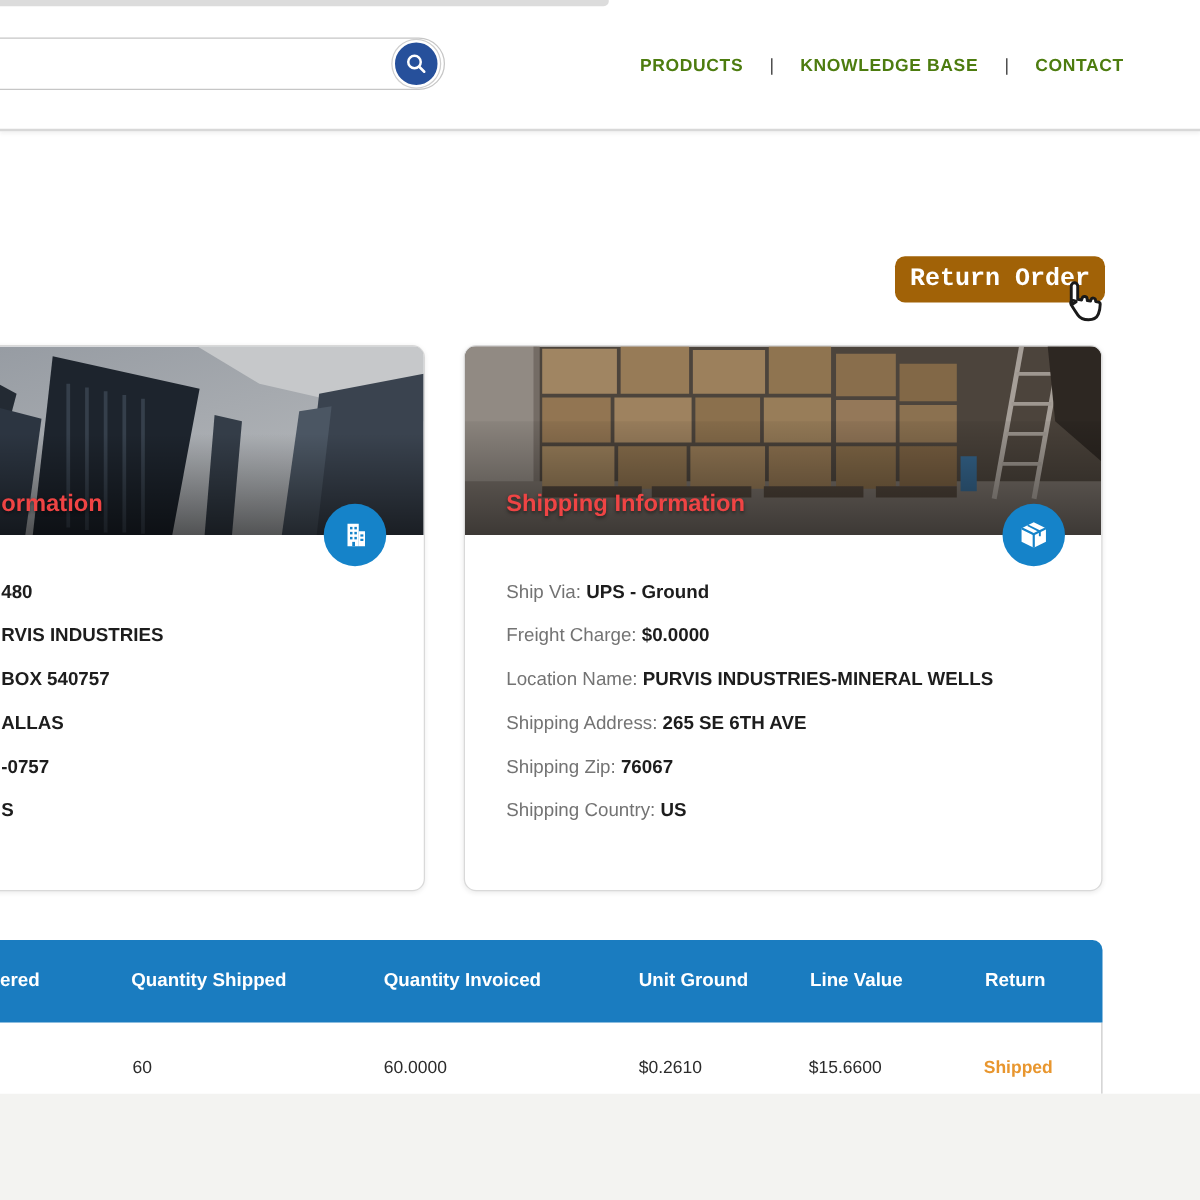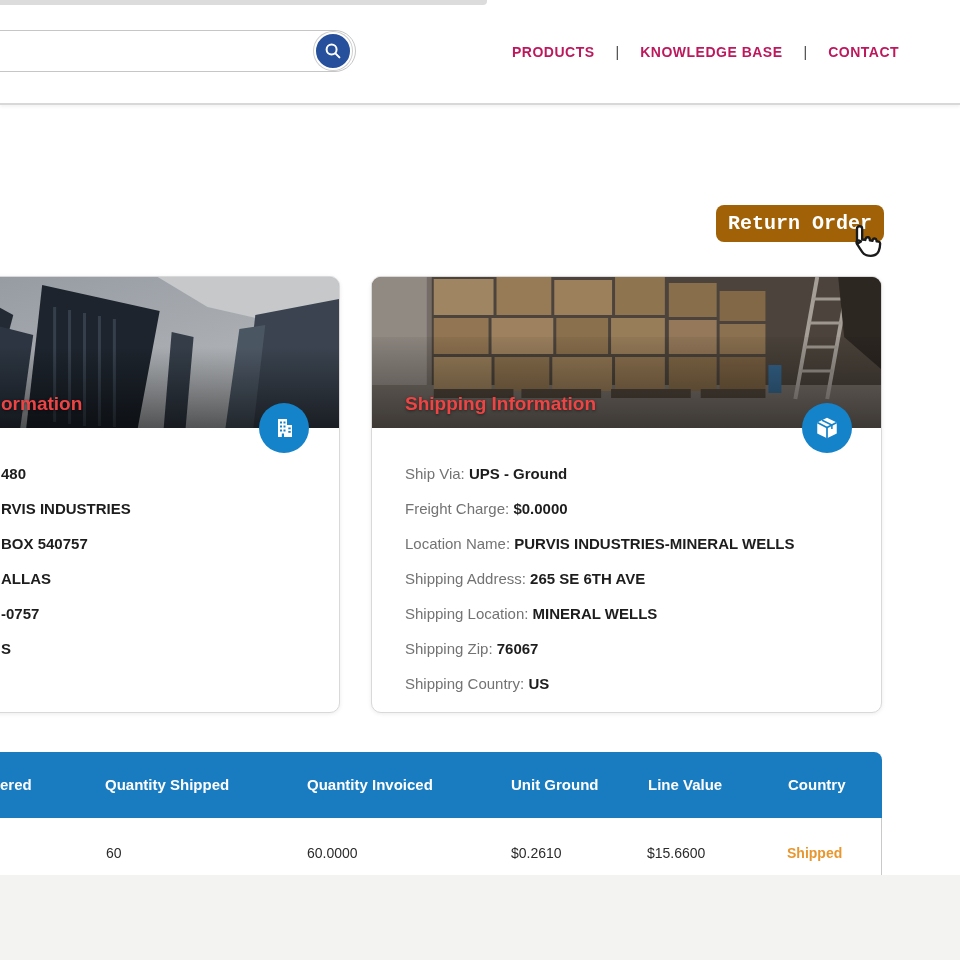--- a/index.html
+++ b/index.html
@@ -12,21 +12,21 @@
   .topbar{position:absolute;left:0;top:0;width:960px;height:103px;background:#fff;
     border-bottom:2px solid #d8d8d8;box-shadow:0 2px 3px rgba(0,0,0,.05);z-index:5;}
   .top-strip{position:absolute;left:0;top:0;width:487px;height:5px;background:#dcdcdc;border-radius:0 0 4px 0;}
   .search-input{position:absolute;left:-70px;top:30px;width:426px;height:42px;box-sizing:border-box;
     border:1px solid #c6c6c6;border-radius:22px;background:#fff;outline:none;padding:0 50px 0 20px;
     font-family:"Liberation Sans",sans-serif;font-size:15px;color:#333;}
   .search-btn{position:absolute;left:314px;top:32px;width:38px;height:38px;border-radius:50%;
     background:#26509b;border:2px solid #fff;box-shadow:0 0 0 1px #cfcfcf;cursor:pointer;
     display:flex;align-items:center;justify-content:center;padding:0;}
   .nav{position:absolute;left:512px;top:0;height:103px;display:flex;align-items:center;gap:21px;}
-  .nav a{color:#be185d;font-size:14px;font-weight:700;letter-spacing:.5px;text-decoration:none;cursor:pointer;}
+  .nav a{color:#4d7c0f;font-size:14px;font-weight:700;letter-spacing:.5px;text-decoration:none;cursor:pointer;}
   .nav .sep{color:#444;font-size:14px;font-weight:400;}
   
   .btn-return{position:absolute;left:716px;top:205px;width:168px;height:37px;background:#a16207;
     border:none;border-radius:8px;color:#fff;font-family:Liberation Mono, monospace;
     font-size:20px;font-weight:700;display:flex;align-items:center;justify-content:center;
     cursor:pointer;z-index:6;}
   .cursor{position:absolute;left:845px;top:222px;width:40px;height:40px;z-index:9;pointer-events:none;}
   
   .card{position:absolute;top:276px;height:437px;background:#fff;border:1px solid #d9d9d9;
     border-radius:10px;box-shadow:0 1px 4px rgba(0,0,0,.08);overflow:hidden;box-sizing:border-box;}
@@ -227,33 +227,32 @@
         <line x1="12" y1="11.5" x2="12" y2="21.5" stroke="#1583c9" stroke-width="1.6"></line>
         <polyline points="7.5,4.8 16.5,9.3 16.5,13" fill="none" stroke="#1583c9" stroke-width="1.4"></polyline>
       </svg>
     </span>
   </div>
   <div class="card-body">
     <div class="field"><span>Ship Via: </span><span class="v">UPS - Ground</span></div>
     <div class="field"><span>Freight Charge: </span><span class="v">$0.0000</span></div>
     <div class="field"><span>Location Name: </span><span class="v">PURVIS INDUSTRIES-MINERAL WELLS</span></div>
     <div class="field"><span>Shipping Address: </span><span class="v">265 SE 6TH AVE</span></div>
-    <div class="field"><span>Shipping Location: </span><span class="v">MINERAL WELLS</span></div>
     <div class="field"><span>Shipping Zip: </span><span class="v">76067</span></div>
     <div class="field"><span>Shipping Country: </span><span class="v">US</span></div>
   </div>
 </section>
 
 <div class="tbl-head">
   <span class="th-ordered">ered</span>
   <span class="th-shipped">Quantity Shipped</span>
   <span class="th-invoiced">Quantity Invoiced</span>
   <span class="th-unit">Unit Ground</span>
   <span class="th-line">Line Value</span>
-  <span class="th-status">Country</span>
+  <span class="th-status">Return</span>
 </div>
 
 <div class="tbl-row">
   <span class="td-shipped">60</span>
   <span class="td-invoiced">60.0000</span>
   <span class="td-unit">$0.2610</span>
   <span class="td-line">$15.6600</span>
   <span class="td-status">Shipped</span>
 </div>
 

